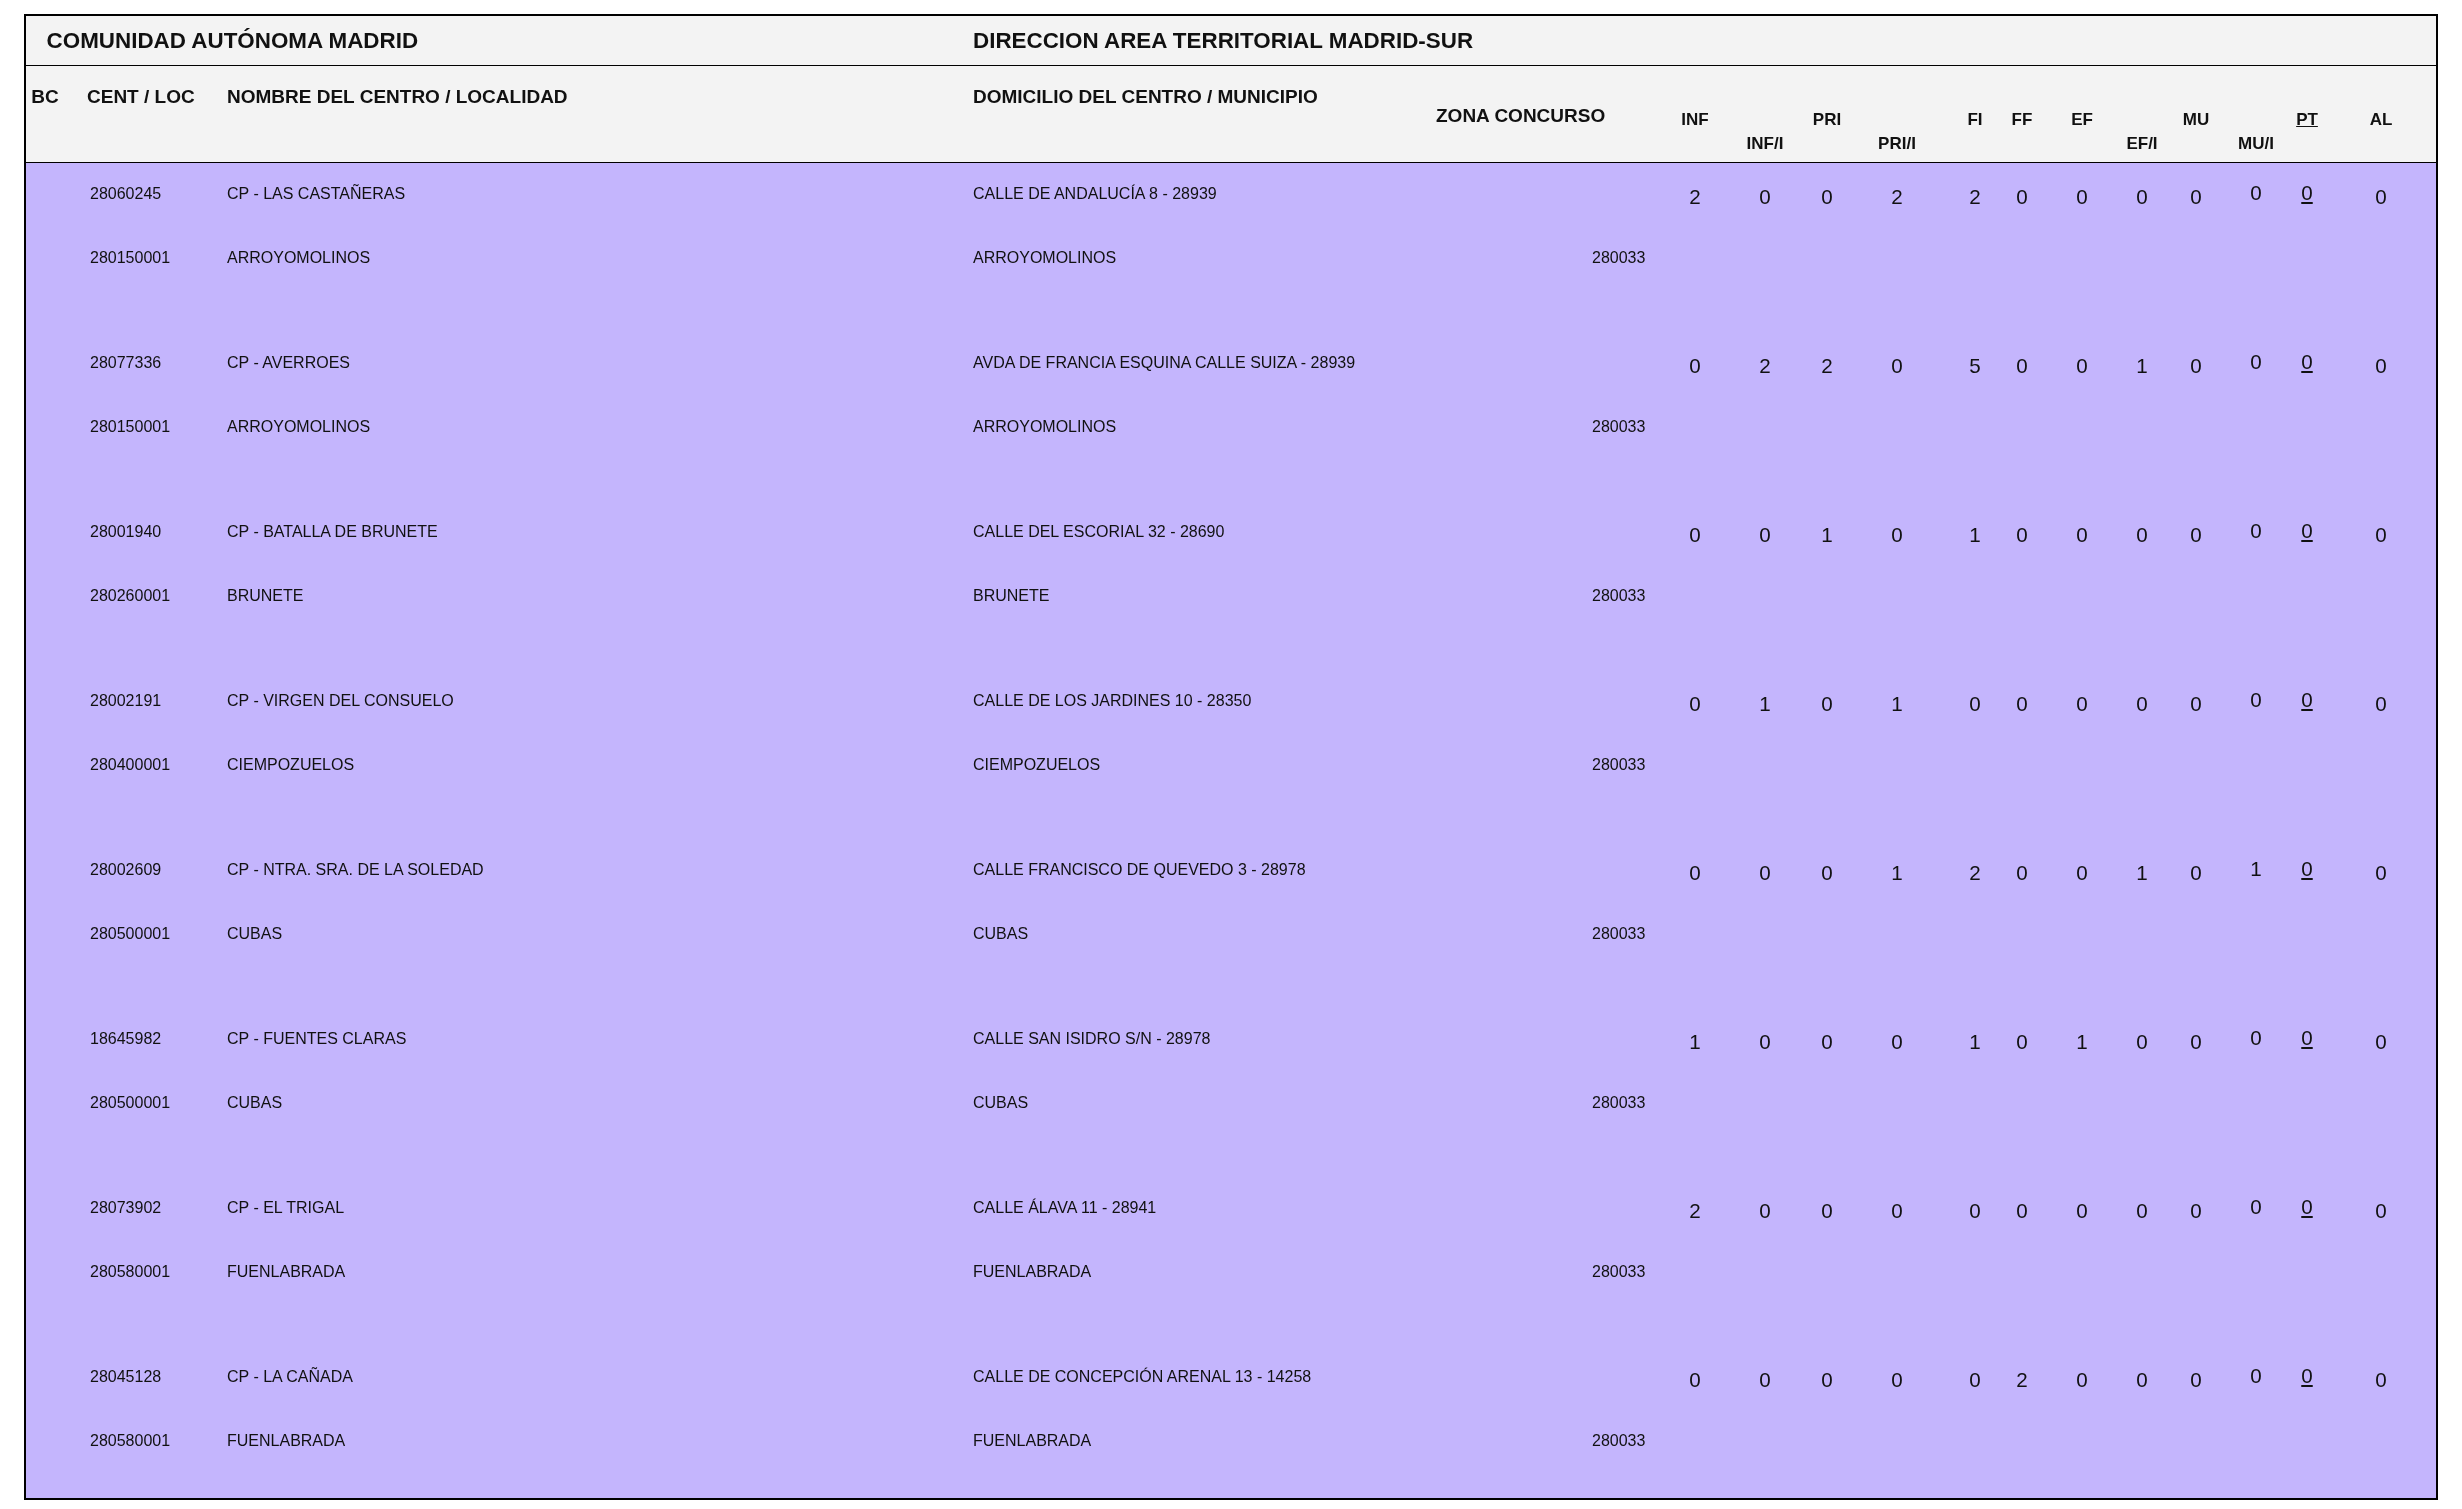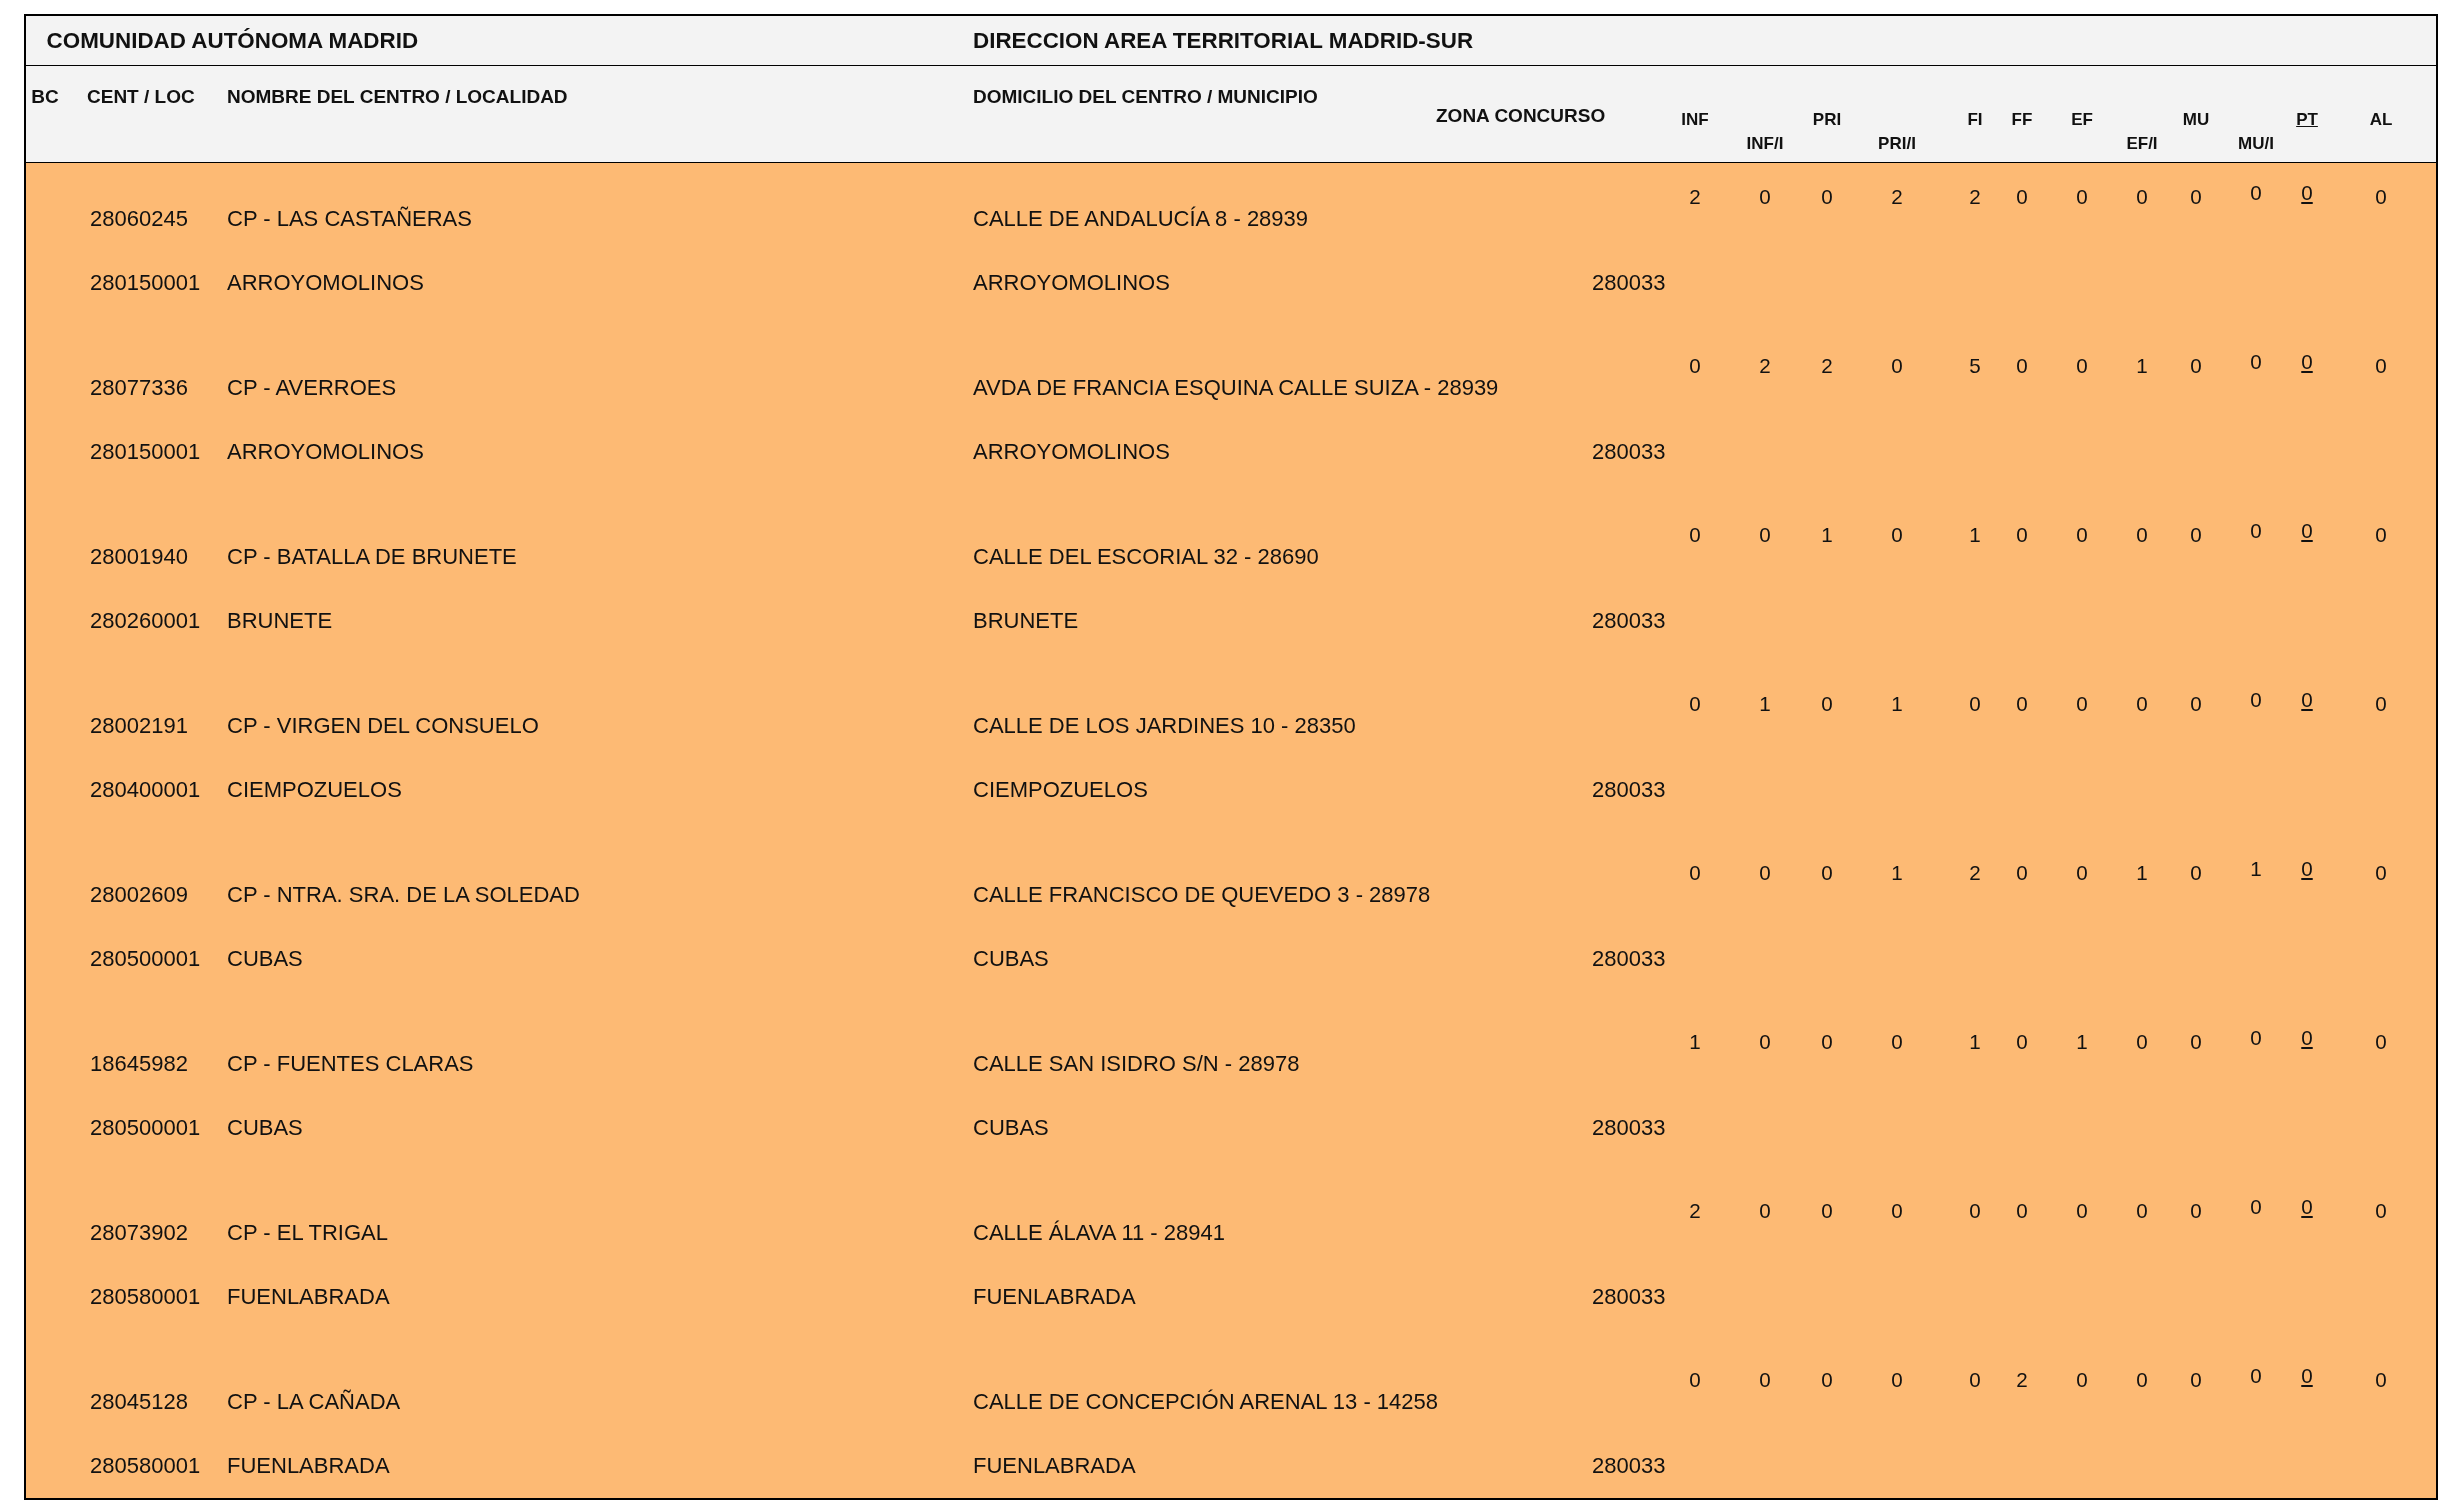--- a/index.html
+++ b/index.html
@@ -8,21 +8,21 @@
     width: 2462px; height: 1510px;
     background: #ffffff;
     font-family: "Liberation Sans", sans-serif;
     color: #111111;
     position: relative;
   }
   .sheet {
     position: absolute; left: 24px; top: 13.8px;
     width: 2414px; height: 1486px;
     border: 2.6px solid #000;
-    background: #fdba74;
+    background: #c4b5fd;
     overflow: hidden;
   }
   .head-band {
     position: absolute; left: 0; top: 0;
     width: 100%; height: 147px;
     background: #f3f3f3;
     border-bottom: 1.7px solid #000;
   }
   .hline1 {
     position: absolute; left: 0; top: 49px;
@@ -58,21 +58,21 @@
     position: absolute;
     font-size: 17px; font-weight: bold; white-space: nowrap;
     transform: translateX(-50%);
   }
   .sr1 { top: 94px; }
   .sr2 { top: 118px; }
   .rows { position: absolute; left: 0; top: 147px; width: 100%; }
   .entry { position: relative; height: 169px; }
   .cell {
     position: absolute;
-    font-size: 22px; white-space: nowrap; margin-top: 21px;
+    font-size: 16px; white-space: nowrap;
   }
   .l1 { top: 22.4px; }
   .l2 { top: 86px; }
   .code { left: 64px; }
   .name { left: 201px; }
   .addr { left: 947px; }
   .zona { left: 1566px; }
   .num {
     position: absolute; top: 22.4px;
     font-size: 20.6px;

